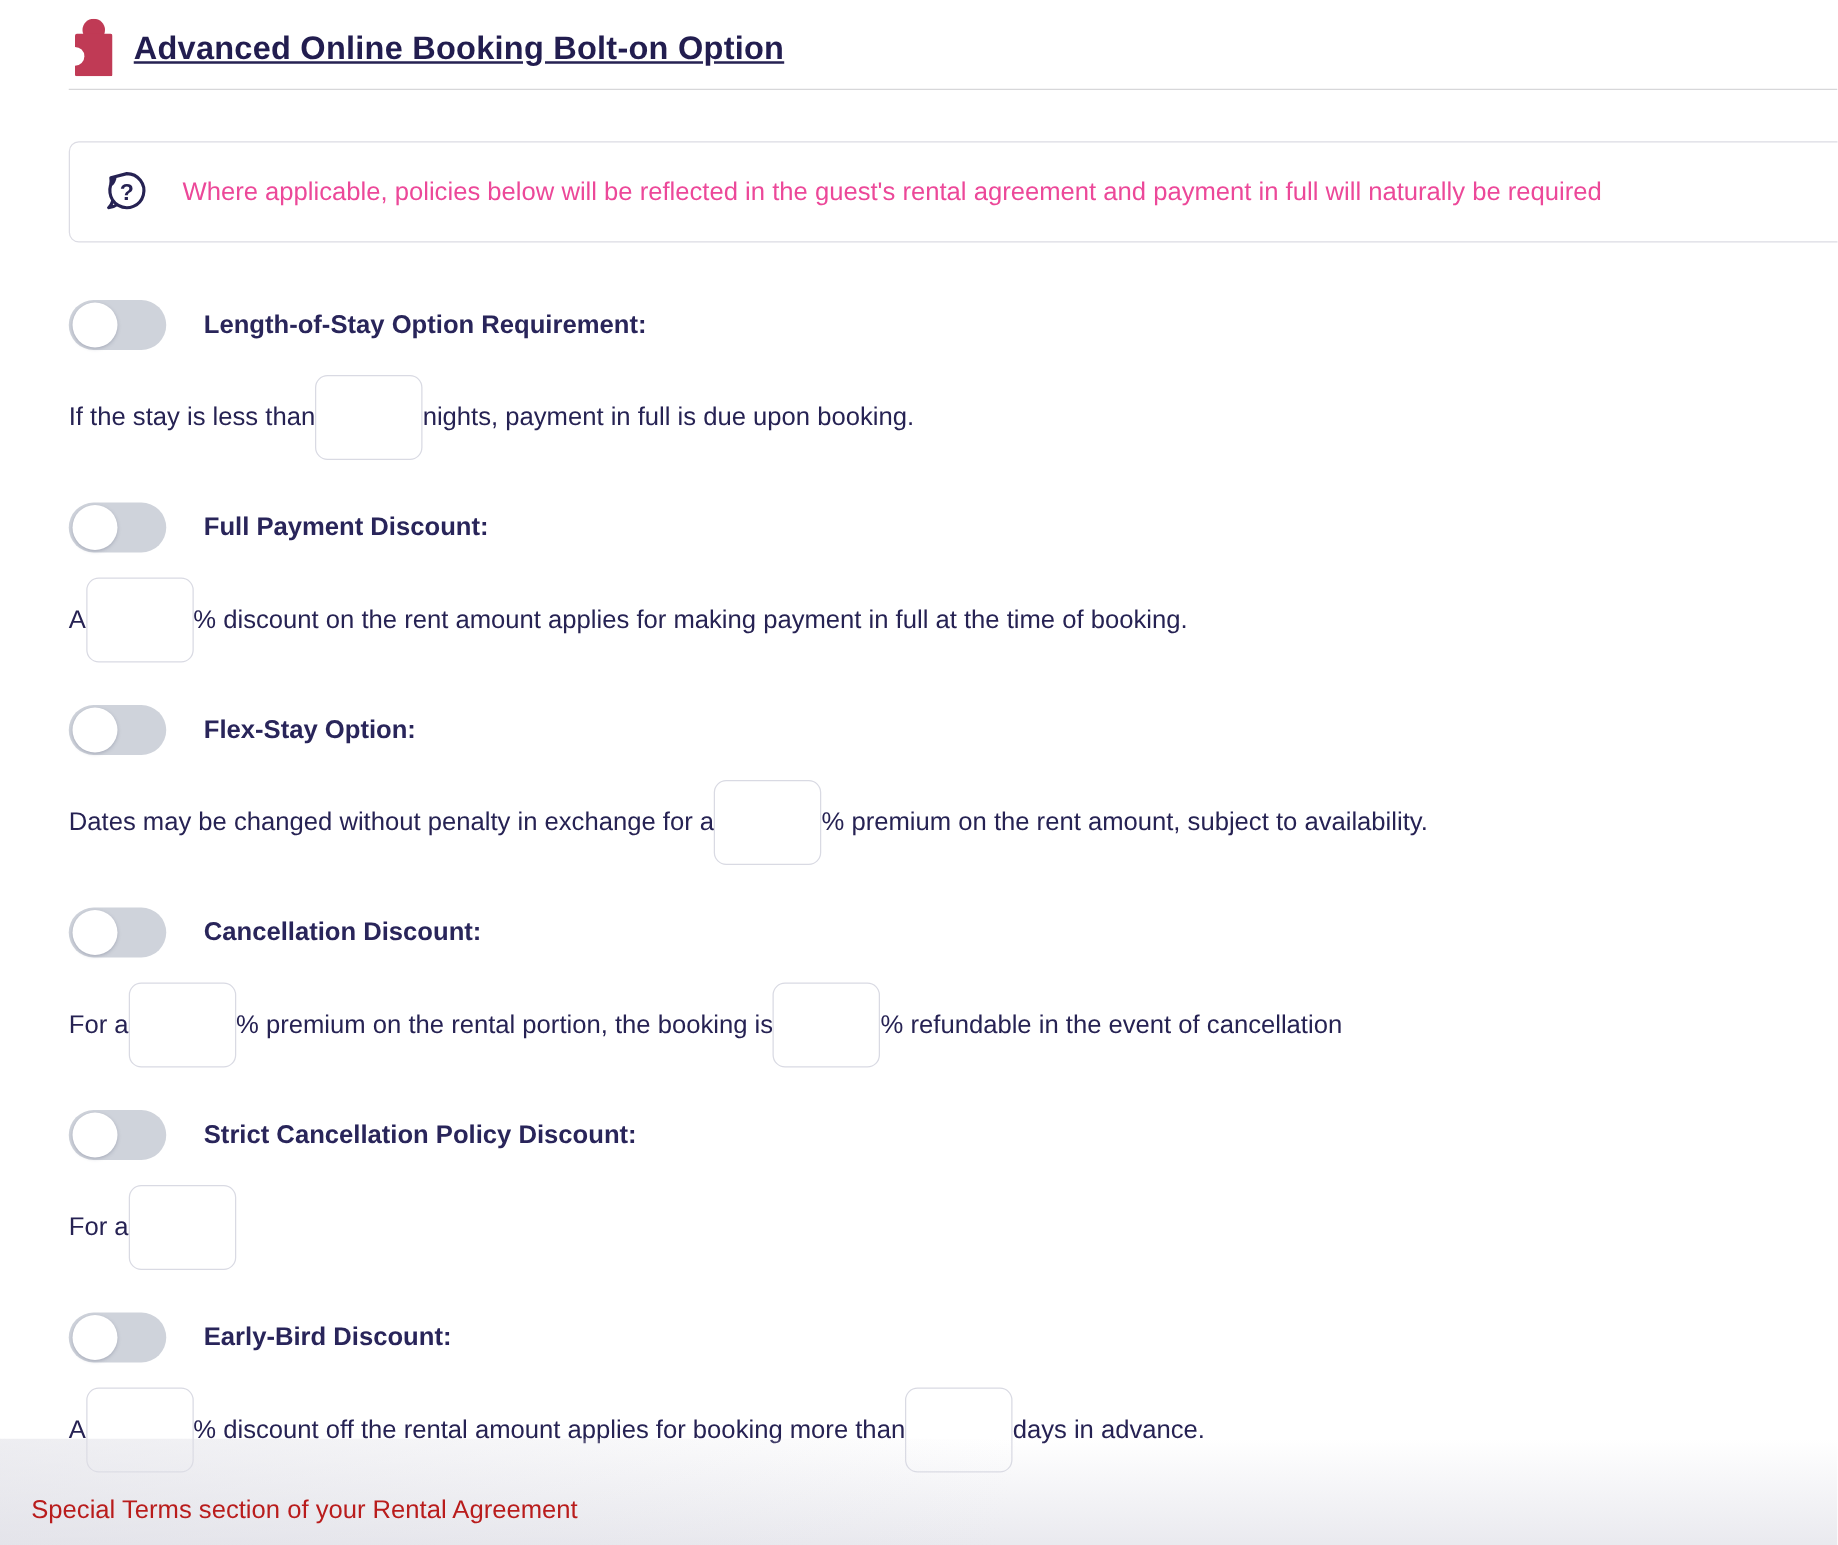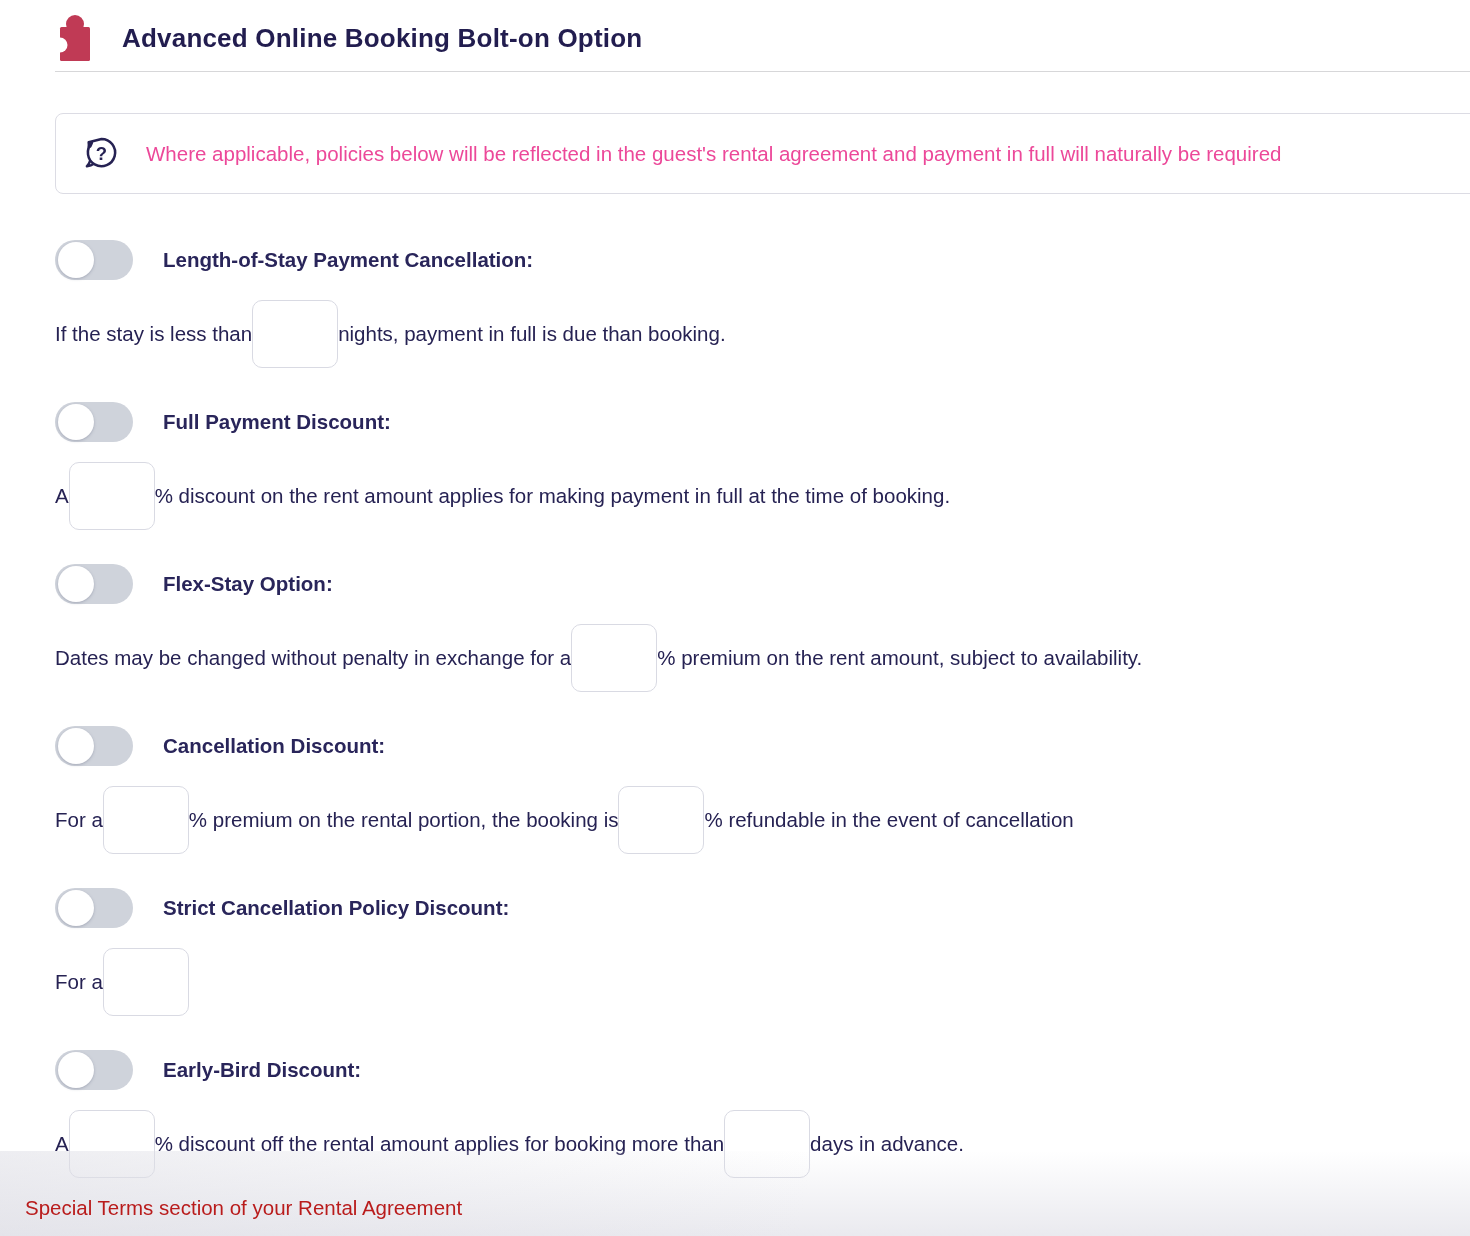--- a/index.html
+++ b/index.html
@@ -14,23 +14,24 @@
   }
   .page {
     position: relative;
     width: 1470px;
     height: 1236px;
   }
   
   .header-row {
     display: flex;
     align-items: center;
-    gap: 32px;
+    gap: 17px;
     padding: 14px 0 0 58px;
     height: 48px;
+    text-decoration: underline;
   }
   .puzzle-icon { width: 32px; height: 46px; flex: 0 0 auto; }
   .page-title {
     font-size: 26px;
     font-weight: 700;
     letter-spacing: 0.2px;
     color: #221d4f;
     white-space: nowrap;
   }
   .divider {
@@ -162,26 +163,26 @@
     <div class="notice-text">Where applicable, policies below will be reflected in the guest's rental agreement and payment in full will naturally be required</div>
   </div>
 
   <div class="sections">
 
     <div class="section">
       <div class="toggle-row">
         <div class="toggle">
             <div class="knob"></div>
           </div>
-        <div class="toggle-label">Length-of-Stay Payment Cancellation:</div>
+        <div class="toggle-label">Length-of-Stay Option Requirement:</div>
       </div>
       <div class="sentence-row">
         <span>If the stay is less than</span>
         <input class="num-input" type="text" value="" style="">
-        <span>nights, payment in full is due than booking.</span>
+        <span>nights, payment in full is due upon booking.</span>
       </div>
     </div>
 
     <div class="section">
       <div class="toggle-row">
         <div class="toggle">
             <div class="knob"></div>
           </div>
         <div class="toggle-label">Full Payment Discount:</div>
       </div>

